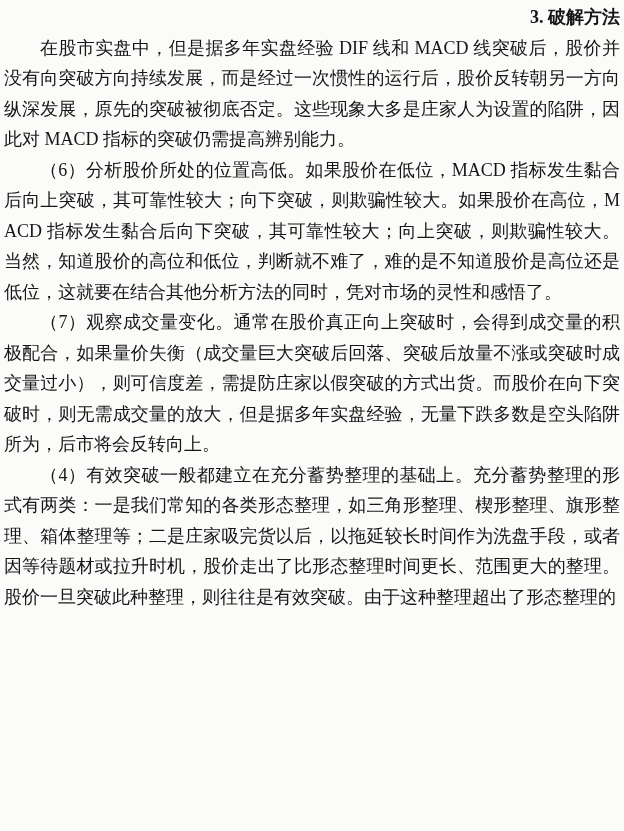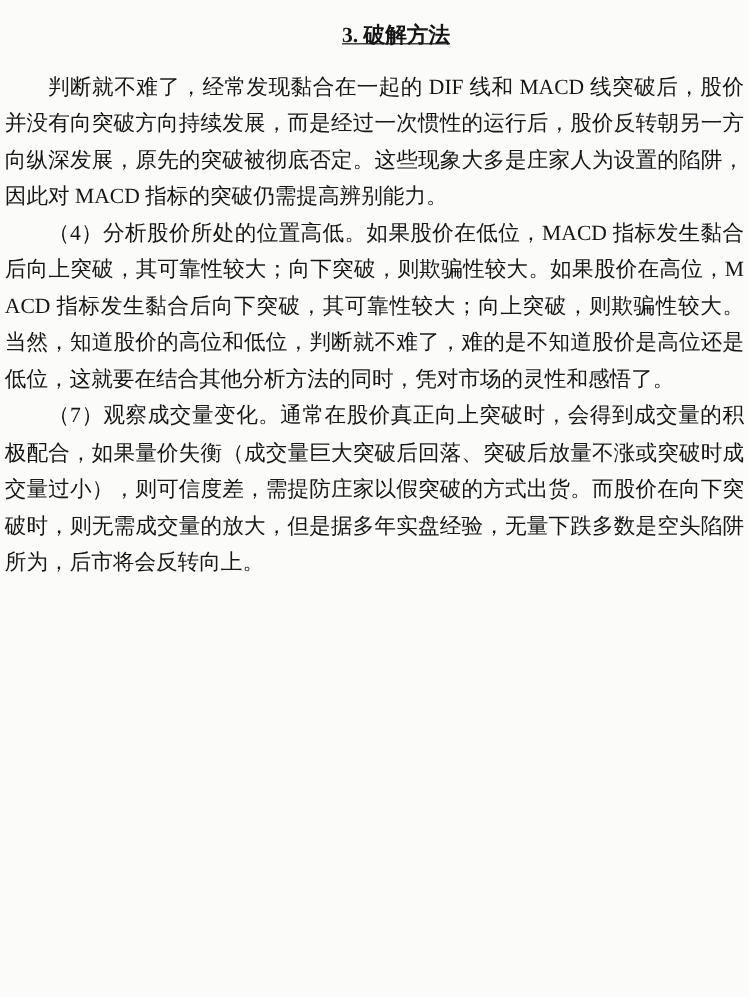--- a/index.html
+++ b/index.html
@@ -19,36 +19,36 @@
     padding: 2px 4px 0 4px;
     background: #fbfbfa;
     color: #161616;
     font-family: "Liberation Serif", "DejaVu Serif", serif;
     font-size: 18px;
     line-height: 30.5px;
     text-align: justify;
     text-justify: inter-ideograph;
   }
   .section-heading {
-    margin: 12px;
+    margin: 0;
     font-size: 18px;
     font-weight: bold;
     text-indent: 2em;
     line-height: 30.5px;
-    text-align: center;
-    text-decoration: underline;
+    text-align: right;
   }
   .para {
     margin: 0;
     text-indent: 2em;
     word-break: break-all;
     overflow-wrap: anywhere;
   }
 </style>
 </head>
 <body>
 
 <div class="page">
   <h3 class="section-heading">3. 破解方法</h3>
-  <p class="para">判断就不难了，经常发现黏合在一起的 DIF 线和 MACD 线突破后，股价并没有向突破方向持续发展，而是经过一次惯性的运行后，股价反转朝另一方向纵深发展，原先的突破被彻底否定。这些现象大多是庄家人为设置的陷阱，因此对 MACD 指标的突破仍需提高辨别能力。</p>
-  <p class="para">（4）分析股价所处的位置高低。如果股价在低位，MACD 指标发生黏合后向上突破，其可靠性较大；向下突破，则欺骗性较大。如果股价在高位，MACD 指标发生黏合后向下突破，其可靠性较大；向上突破，则欺骗性较大。当然，知道股价的高位和低位，判断就不难了，难的是不知道股价是高位还是低位，这就要在结合其他分析方法的同时，凭对市场的灵性和感悟了。</p>
+  <p class="para">在股市实盘中，但是据多年实盘经验 DIF 线和 MACD 线突破后，股价并没有向突破方向持续发展，而是经过一次惯性的运行后，股价反转朝另一方向纵深发展，原先的突破被彻底否定。这些现象大多是庄家人为设置的陷阱，因此对 MACD 指标的突破仍需提高辨别能力。</p>
+  <p class="para">（6）分析股价所处的位置高低。如果股价在低位，MACD 指标发生黏合后向上突破，其可靠性较大；向下突破，则欺骗性较大。如果股价在高位，MACD 指标发生黏合后向下突破，其可靠性较大；向上突破，则欺骗性较大。当然，知道股价的高位和低位，判断就不难了，难的是不知道股价是高位还是低位，这就要在结合其他分析方法的同时，凭对市场的灵性和感悟了。</p>
   <p class="para">（7）观察成交量变化。通常在股价真正向上突破时，会得到成交量的积极配合，如果量价失衡（成交量巨大突破后回落、突破后放量不涨或突破时成交量过小），则可信度差，需提防庄家以假突破的方式出货。而股价在向下突破时，则无需成交量的放大，但是据多年实盘经验，无量下跌多数是空头陷阱所为，后市将会反转向上。</p>
+  <p class="para">（4）有效突破一般都建立在充分蓄势整理的基础上。充分蓄势整理的形式有两类：一是我们常知的各类形态整理，如三角形整理、楔形整理、旗形整理、箱体整理等；二是庄家吸完货以后，以拖延较长时间作为洗盘手段，或者因等待题材或拉升时机，股价走出了比形态整理时间更长、范围更大的整理。股价一旦突破此种整理，则往往是有效突破。由于这种整理超出了形态整理的</p>
 </div>
 
 </body></html>

